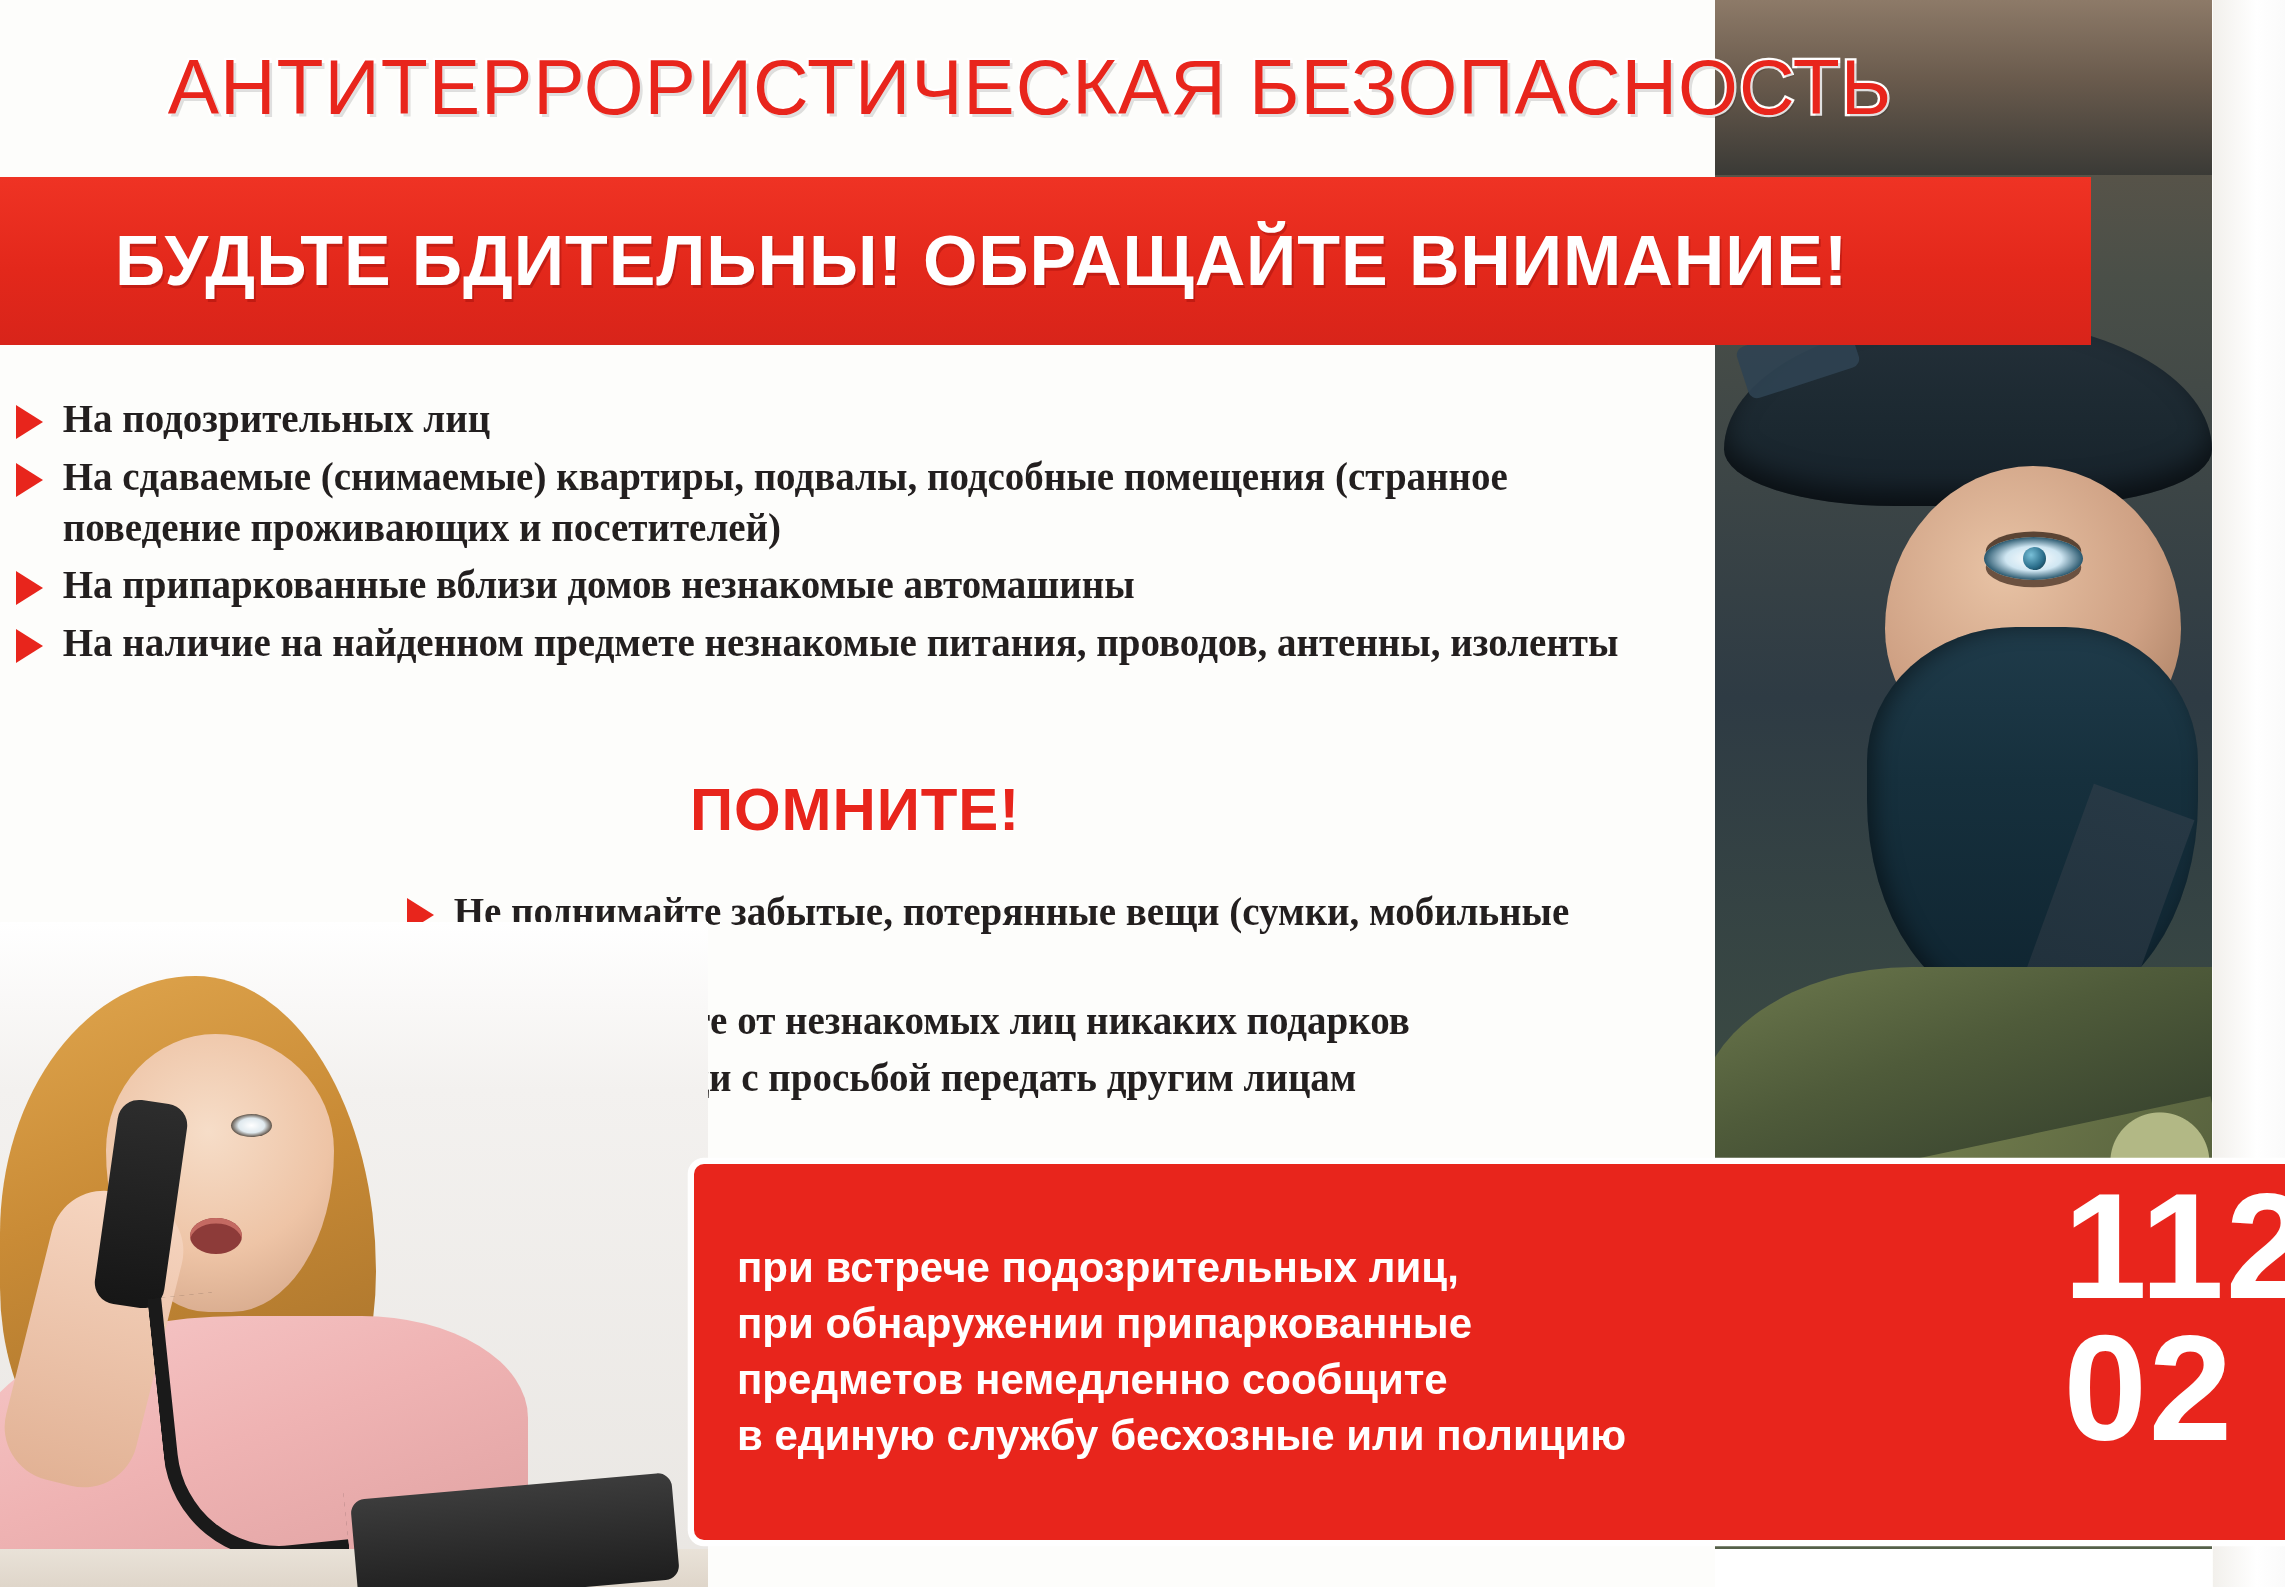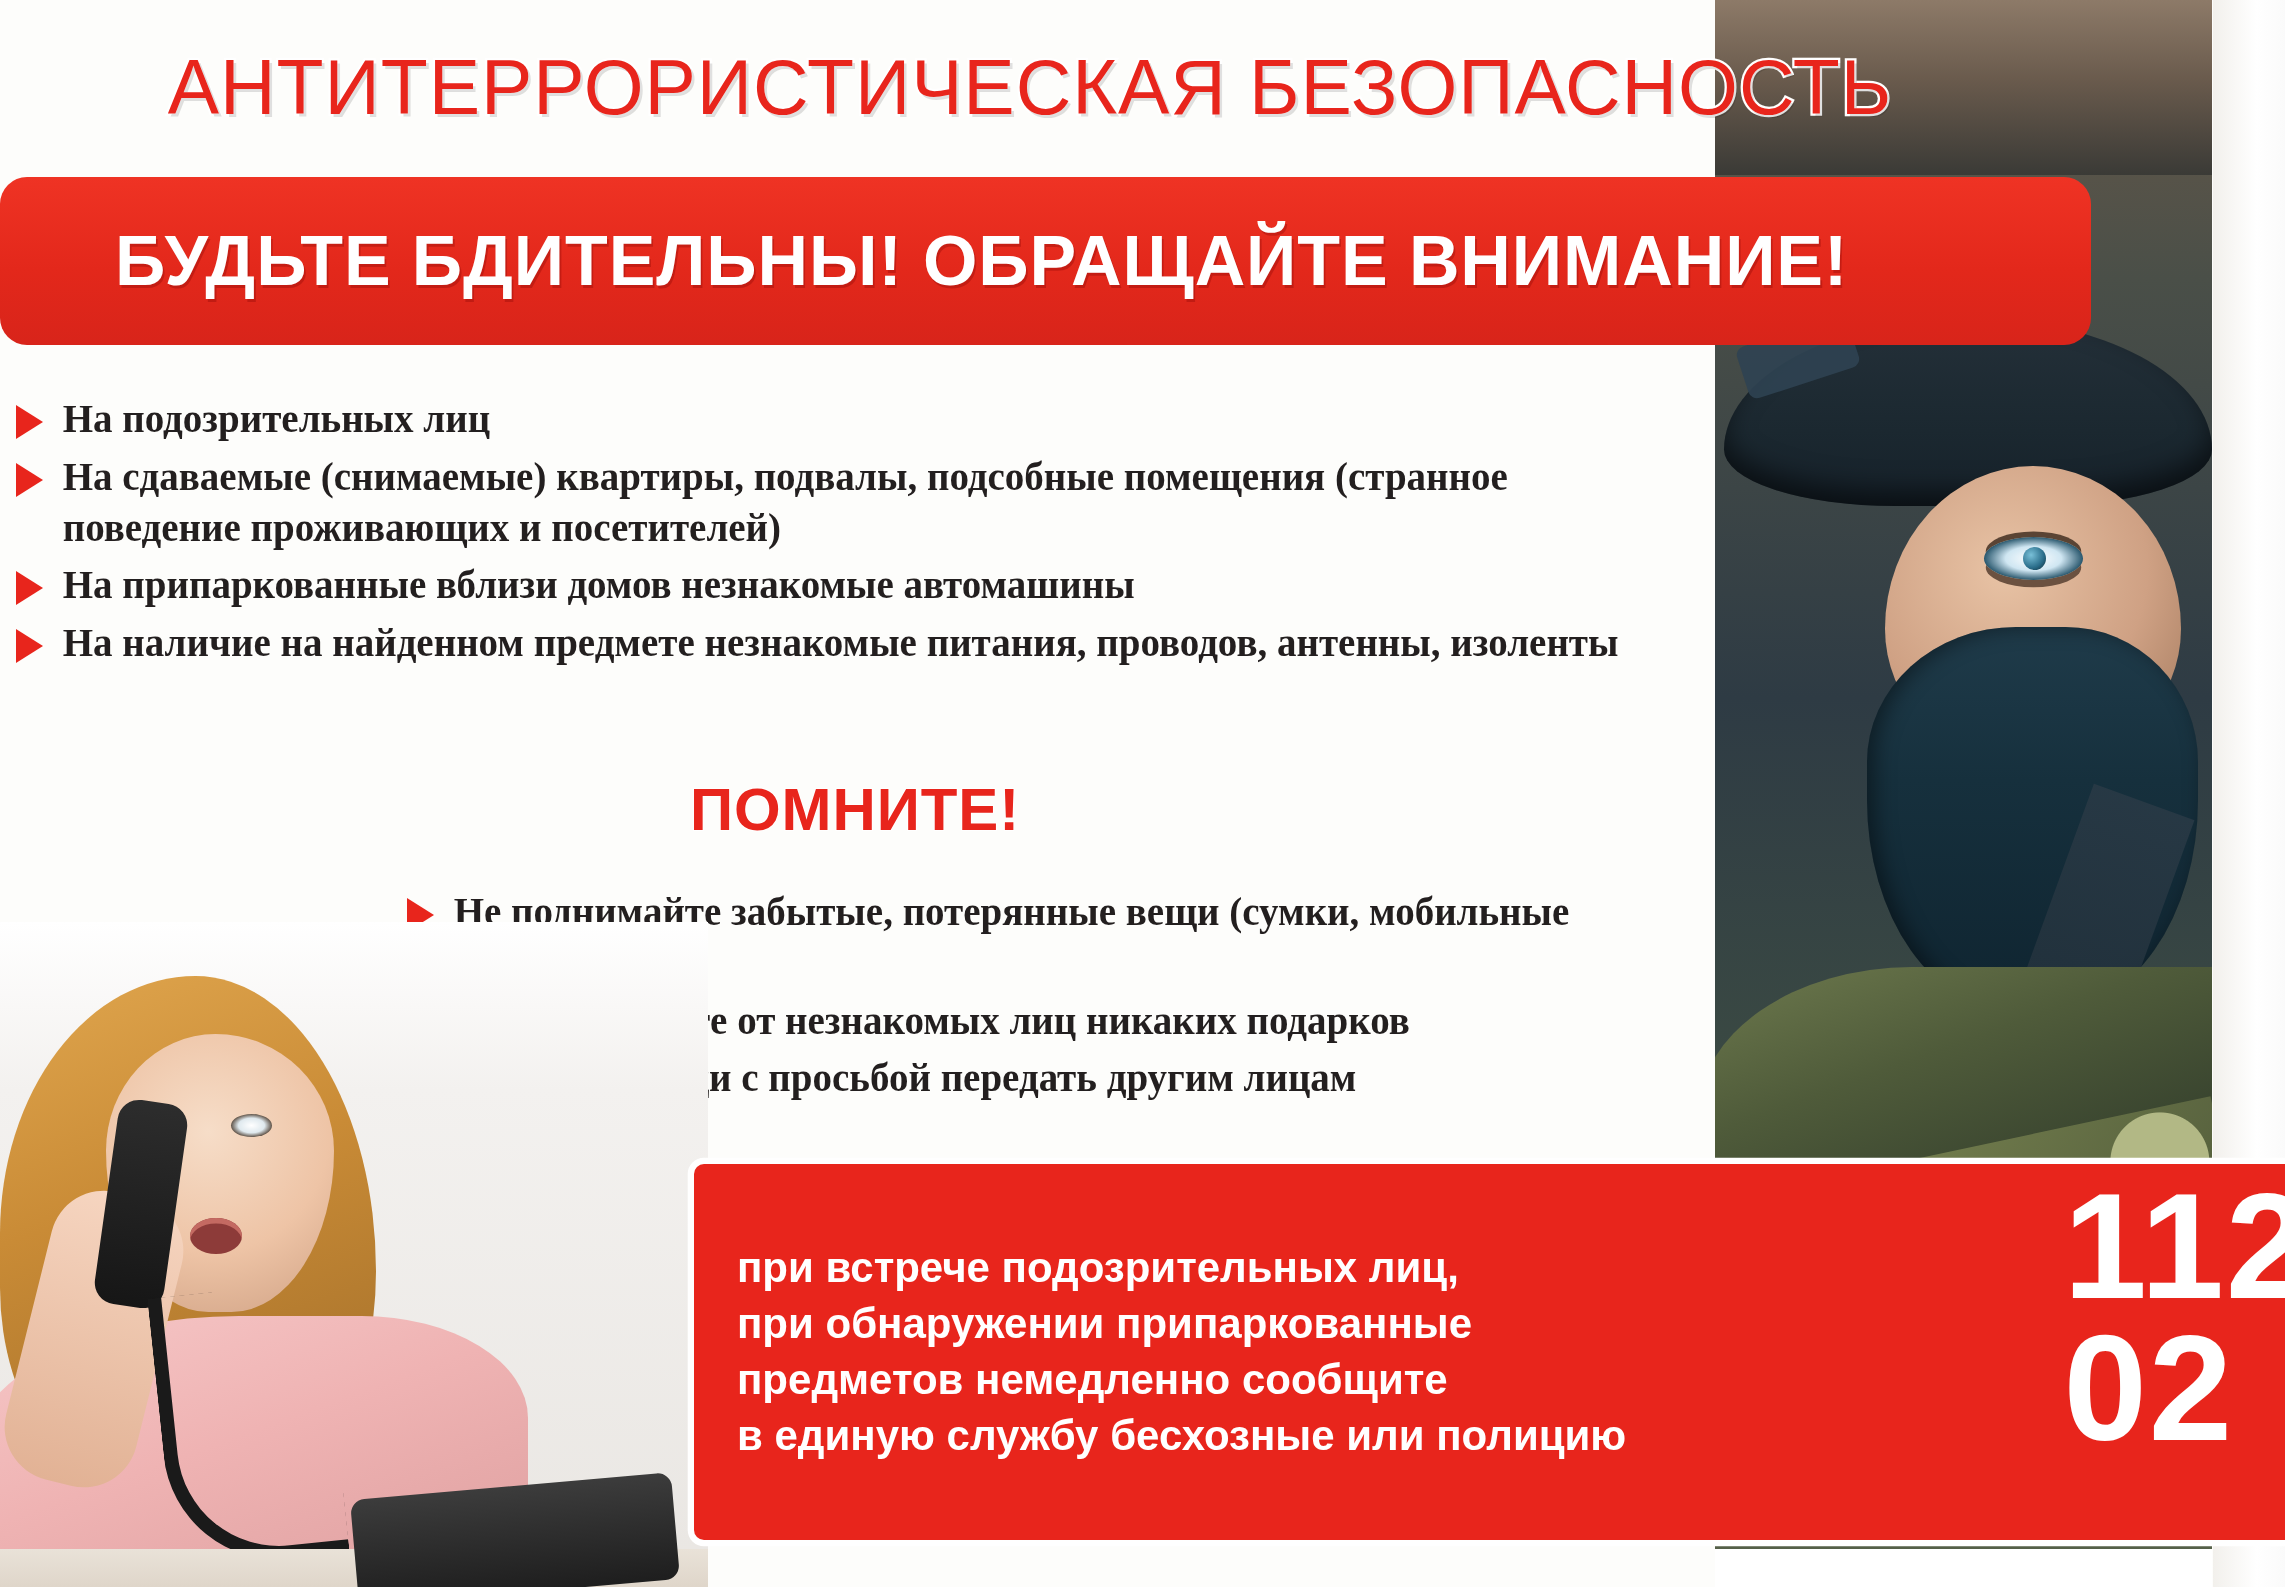--- a/index.html
+++ b/index.html
@@ -153,21 +153,20 @@
   }
 
   .red-band {
     position: absolute;
     left: 0; top: 177px;
     width: 2091px;
     height: 168px;
     background: linear-gradient(180deg,#ef3324 0%, #e3281b 55%, #d8241a 100%);
     display: flex;
     align-items: center;
-    border-radius: 27px;
   }
   .red-band-text {
     font-family: "Liberation Sans", sans-serif;
     font-weight: bold;
     font-size: 70px;
     color: #ffffff;
     letter-spacing: 0.9px;
     margin-left: 115px;
     white-space: nowrap;
     text-shadow: 1.8px 2.7px 0 rgba(120,0,0,.28);

